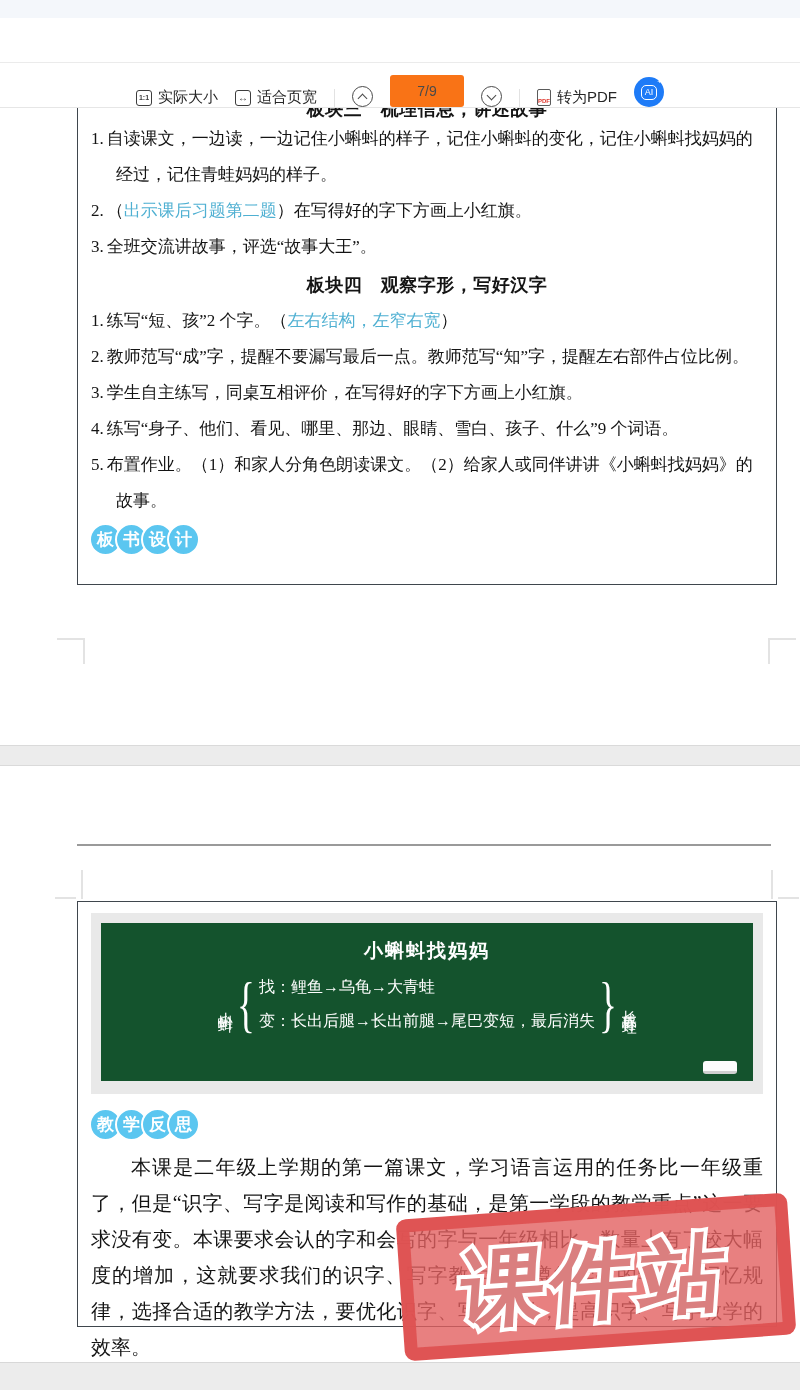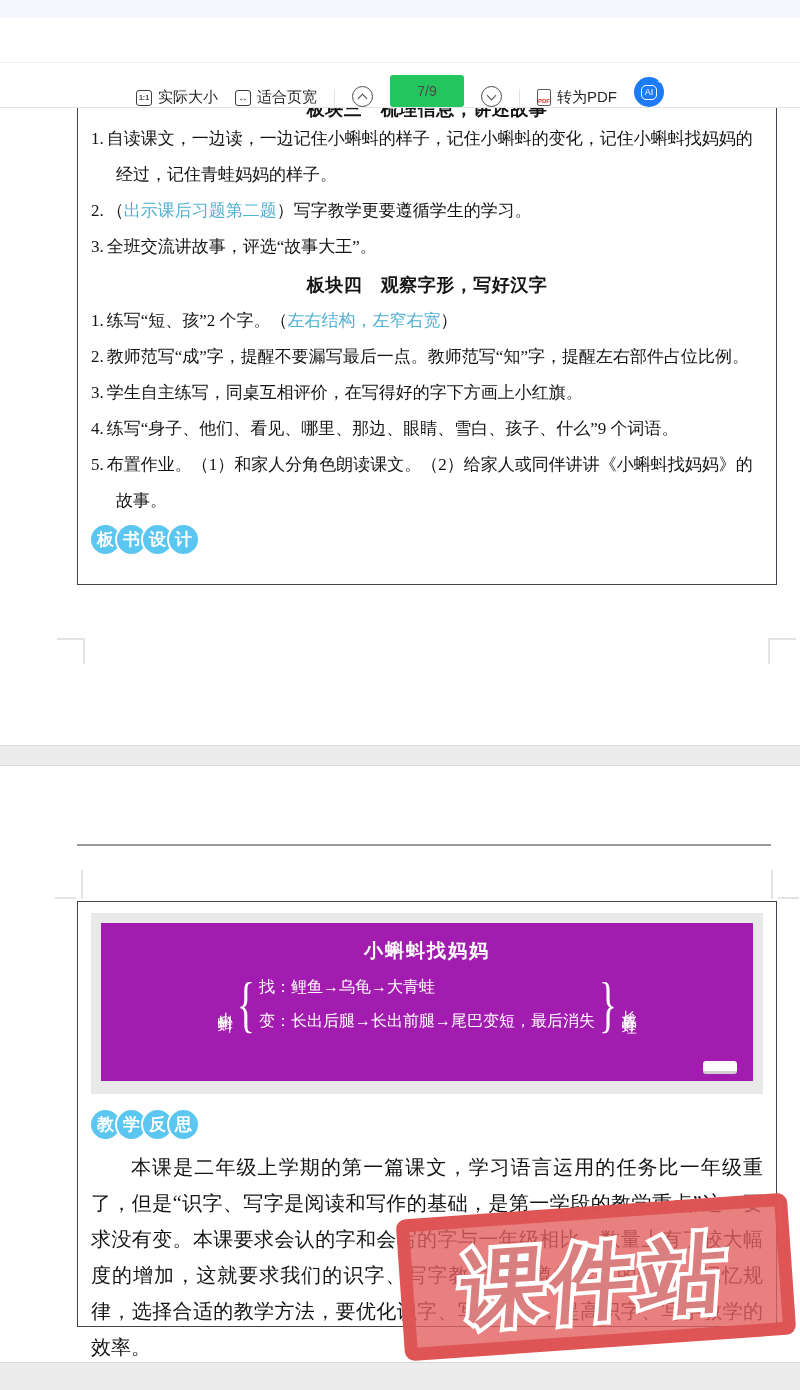--- a/index.html
+++ b/index.html
@@ -24,21 +24,21 @@
   }
   .icon-fit { font-size:10px; }
   .circle-btn {
     width:21px; height:21px; border:1.5px solid #4a4a4a; border-radius:50%;
     display:flex; align-items:center; justify-content:center; cursor:pointer; background:#fff;
   }
   .chev { width:7px; height:7px; }
   .chev-up   { border-left:1.7px solid #4a4a4a; border-top:1.7px solid #4a4a4a; transform:rotate(45deg); margin-top:3px; }
   .chev-down { border-right:1.7px solid #4a4a4a; border-bottom:1.7px solid #4a4a4a; transform:rotate(45deg); margin-bottom:3px; }
   .page-box {
-    min-width:74px; height:32px; background:#22c55e; border-radius:3px; padding:0 10px;
+    min-width:74px; height:32px; background:#f97316; border-radius:3px; padding:0 10px;
     display:flex; align-items:center; justify-content:center; font-size:14px; color:#4a4a4a;
   }
   .sep { width:1px; height:18px; background:#e2e2e2; }
   .icon-pdf { width:14px; height:17px; border:1.4px solid #5a5a5a; border-radius:2px; position:relative; }
   .icon-pdf span { position:absolute; bottom:1px; left:0; right:0; text-align:center; font-size:6px; font-weight:bold; color:#e0392f; }
   .ai-btn {
     width:30px; height:30px; border-radius:50%; background:#1e7bf7; cursor:pointer;
     display:flex; align-items:center; justify-content:center; position:relative;
   }
   .ai-inner { border:1.5px solid #fff; border-radius:5px; font-size:9px; font-weight:normal; color:#fff; padding:2px 3px; line-height:1; }
@@ -79,21 +79,21 @@
 
   .rule8 { position:absolute; left:77px; top:844px; width:694px; height:2px; background:#9a9a9a; }
 
   .doc8 {
     position:absolute; left:77px; top:901px; width:700px; height:426px;
     border:1px solid #3f464d; padding:0 13px; z-index:1;
   }
 
   
   .bb-frame { margin-top:11px; background:#e9e9e9; padding:10px 10px 13px; }
-  .bb-board { background:#a21caf; position:relative; height:158px; color:#fff; }
+  .bb-board { background:#14532d; position:relative; height:158px; color:#fff; }
   .bb-title { text-align:center; font-size:19px; font-weight:bold; padding-top:15px; letter-spacing:2px; }
   .bb-diagram { display:flex; align-items:center; justify-content:center; margin-top:6px; gap:3px; }
   .vtext { writing-mode:vertical-rl; text-orientation:upright; font-size:15px; letter-spacing:3px; line-height:1.1; }
   .brace { font-size:62px; font-weight:200; line-height:1; transform:scaleX(0.6); margin:0 -5px; }
   .bb-lines { font-size:16px; line-height:34px; }
   .eraser {
     position:absolute; right:16px; bottom:7px; width:34px; height:13px;
     background:#fcfcfc; border-radius:3px; border-bottom:3px solid #d0d0d0;
   }
 
@@ -145,21 +145,21 @@
   </div>
 </div>
 
 <div class="doc doc7">
   <div class="sec-heading h3">板块三　梳理信息，讲述故事</div>
 
   <div class="li">
     <span class="num">1.</span><span>自读课文，一边读，一边记住小蝌蚪的样子，记住小蝌蚪的变化，记住小蝌蚪找妈妈的经过，记住青蛙妈妈的样子。</span>
   </div>
   <div class="li">
-    <span class="num">2.</span><span>（</span><span class="teal">出示课后习题第二题</span><span>）写字教学更要遵循学生的学习。</span>
+    <span class="num">2.</span><span>（</span><span class="teal">出示课后习题第二题</span><span>）在写得好的字下方画上小红旗。</span>
   </div>
   <div class="li">
     <span class="num">3.</span><span>全班交流讲故事，评选“故事大王”。</span>
   </div>
 
   <div class="sec-heading h4">板块四　观察字形，写好汉字</div>
 
   <div class="li">
     <span class="num">1.</span><span>练写“短、孩”2 个字。（</span><span class="teal">左右结构，左窄右宽</span><span>）</span>
   </div>

